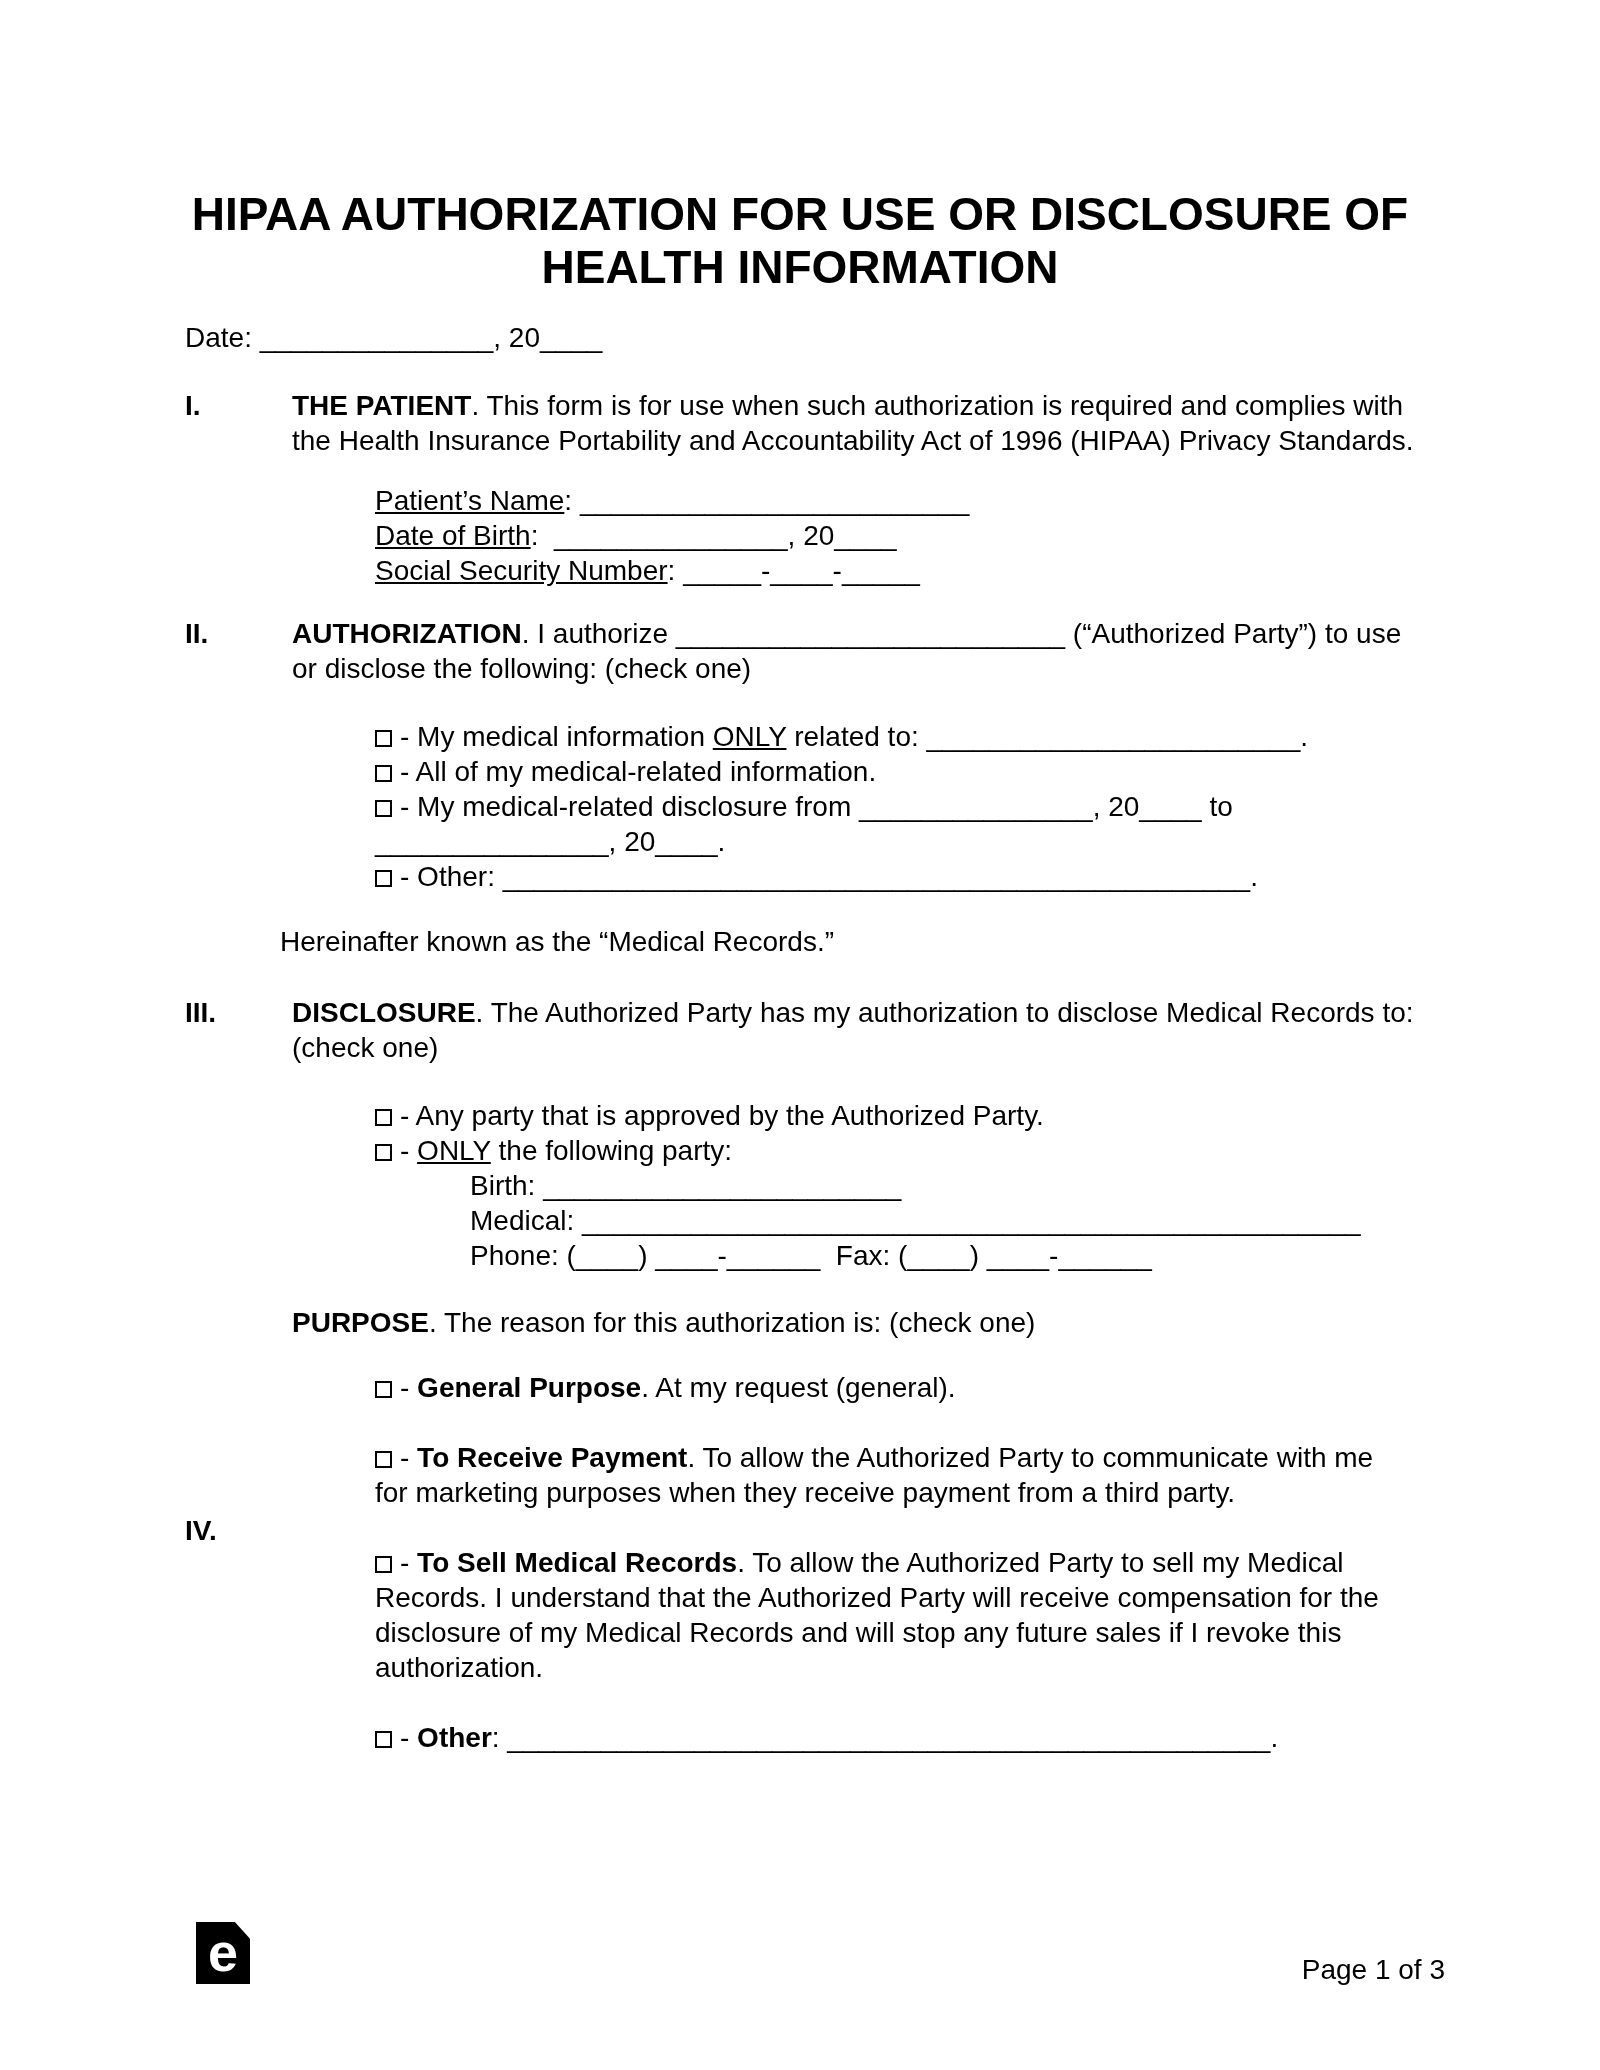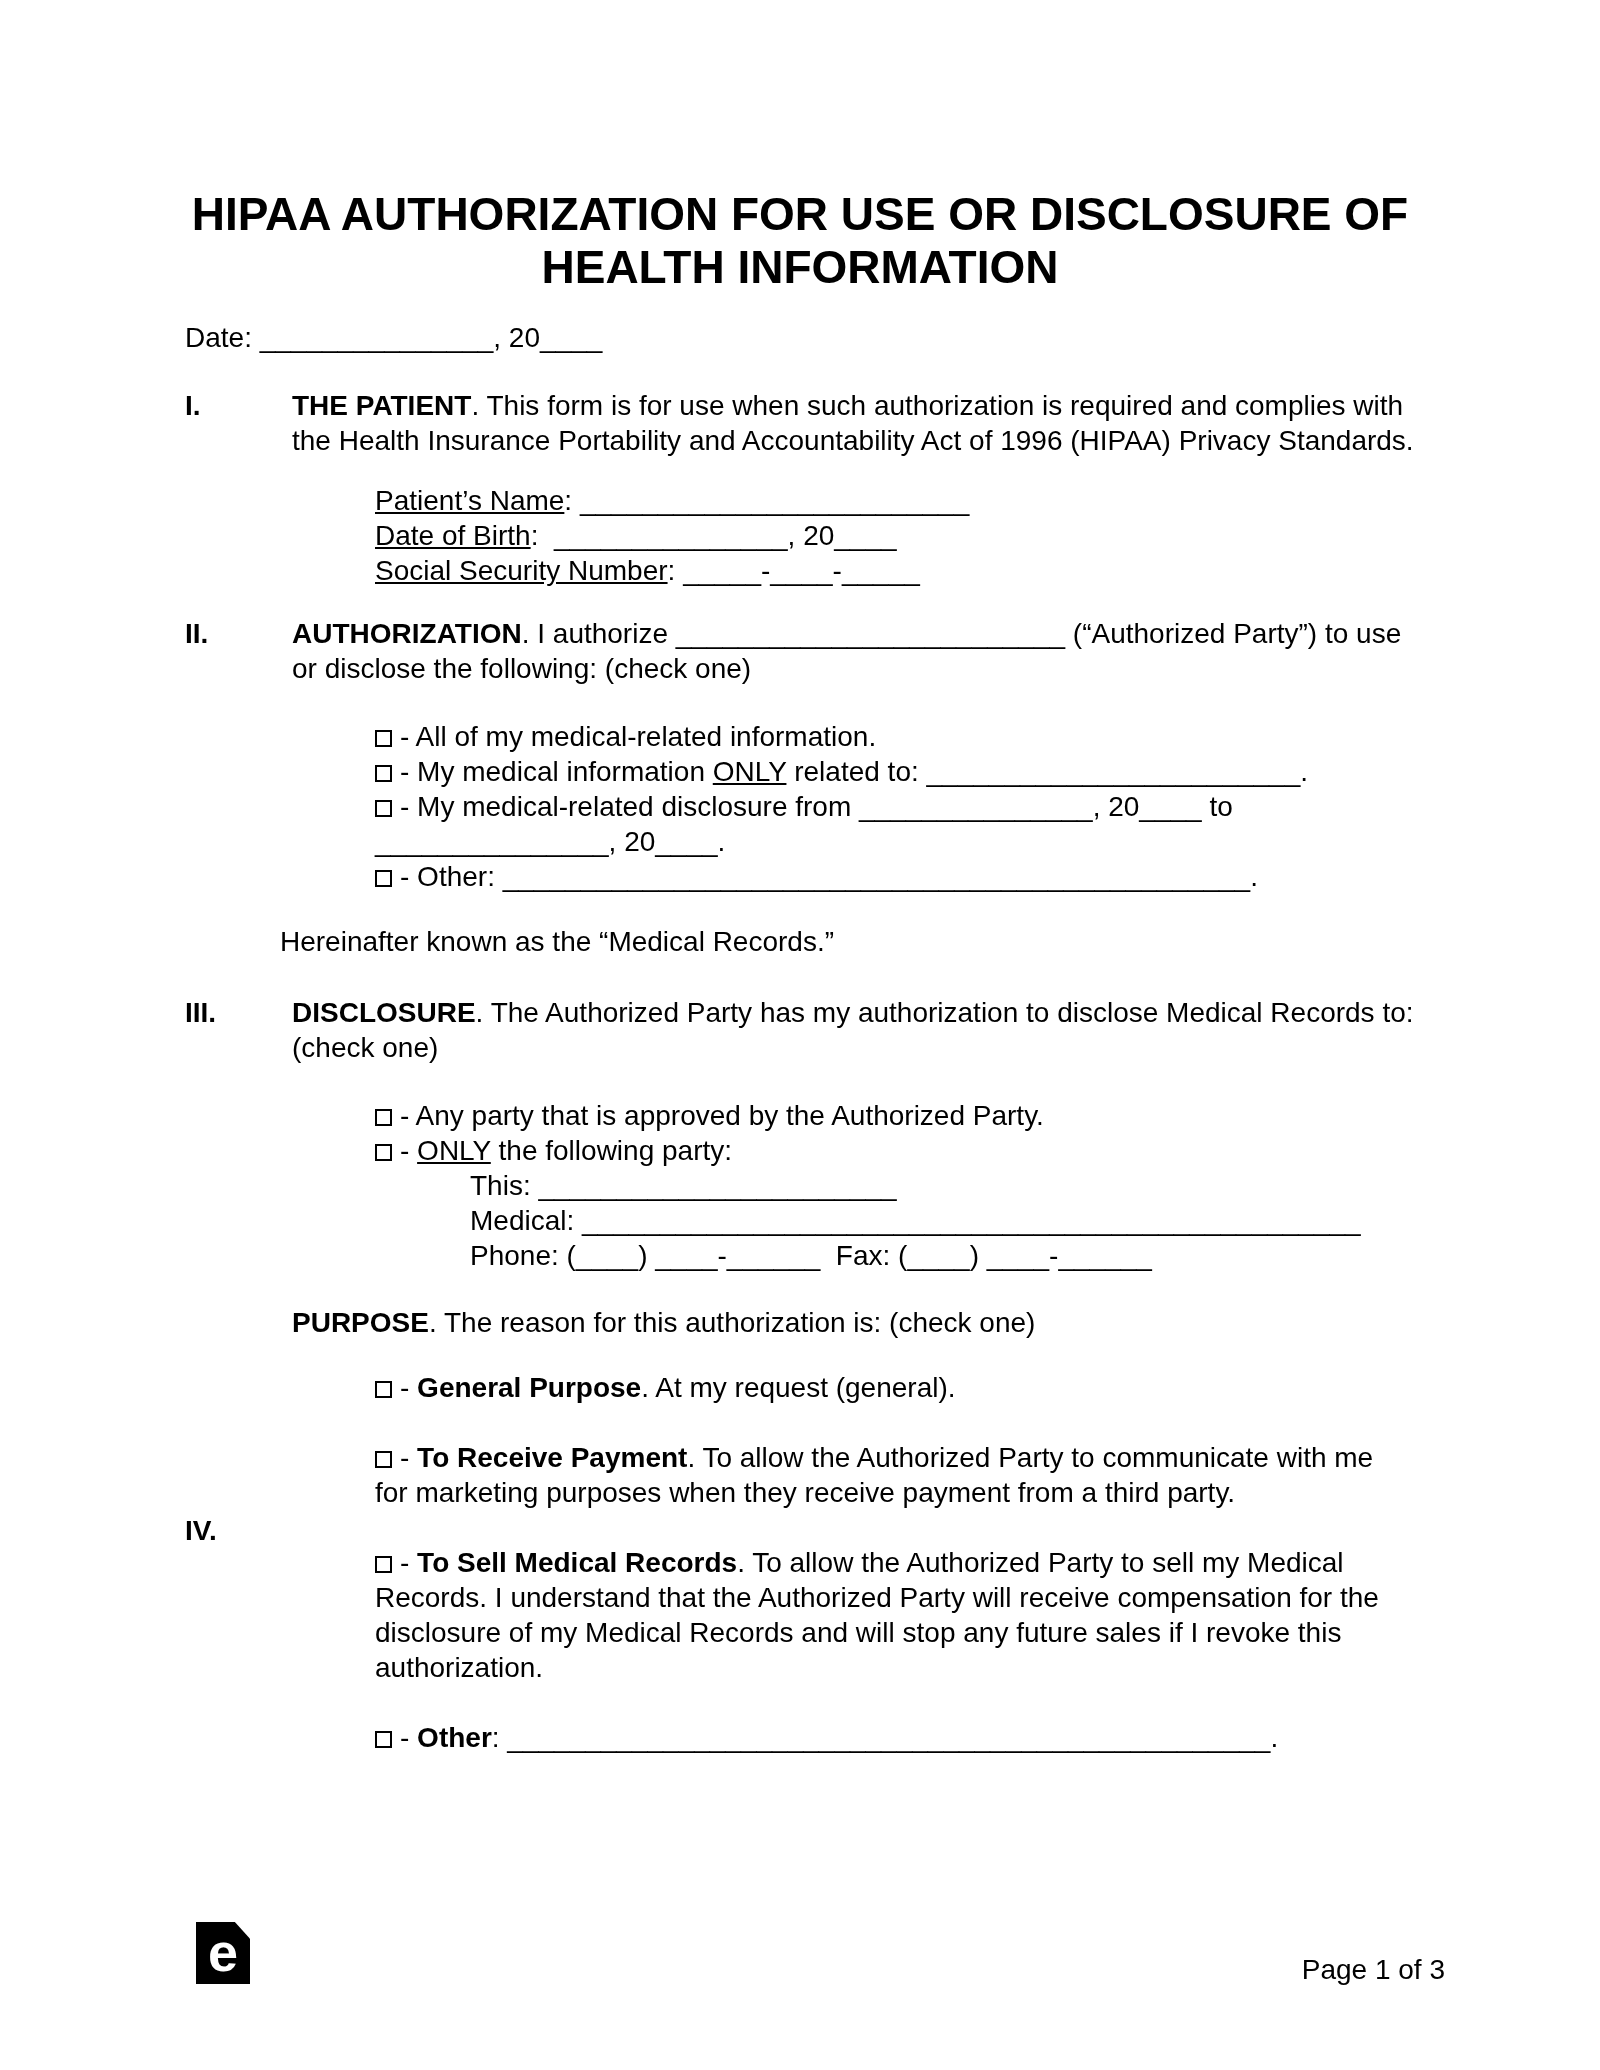--- a/index.html
+++ b/index.html
@@ -85,40 +85,40 @@
         </div>
       </div>
     </div>
 
     <div class="section m-s2">
       <div class="roman">II.</div>
       <div class="sbody">
         <div class="para"><span class="b">AUTHORIZATION</span><span>. I authorize </span><span>_________________________</span><span> (“Authorized Party”) to use or disclose the following: (check one)</span></div>
 
         <div class="cb-group">
+          <div class="cb-item"><span class="cb"></span><span>- My medical information </span><span class="ul">ONLY</span><span> related to: </span><span>________________________</span><span>.</span></div>
           <div class="cb-item"><span class="cb"></span><span>- All of my medical-related information.</span></div>
-          <div class="cb-item"><span class="cb"></span><span>- My medical information </span><span class="ul">ONLY</span><span> related to: </span><span>________________________</span><span>.</span></div>
           <div class="cb-item"><span class="cb"></span><span>- My medical-related disclosure from </span><span>_______________</span><span>, 20____ to</span><br><span>_______________, 20____.</span></div>
           <div class="cb-item"><span class="cb"></span><span>- Other: </span><span>________________________________________________</span><span>.</span></div>
         </div>
 
         <div class="footnote">Hereinafter known as the “Medical Records.”</div>
       </div>
     </div>
 
     <div class="section m-s3">
       <div class="roman">III.</div>
       <div class="sbody">
         <div class="para"><span class="b">DISCLOSURE</span><span>. The Authorized Party has my authorization to disclose Medical Records to: (check one)</span></div>
 
         <div class="cb-group">
           <div class="cb-item"><span class="cb"></span><span>- Any party that is approved by the Authorized Party.</span></div>
           <div class="cb-item"><span class="cb"></span><span>- </span><span class="ul">ONLY</span><span> the following party:</span></div>
           <div class="party-fields">
-            <div class="field">This: _______________________</div>
+            <div class="field">Birth: _______________________</div>
             <div class="field">Medical: __________________________________________________</div>
             <div class="field">Phone: (____) ____-______  Fax: (____) ____-______</div>
           </div>
         </div>
       </div>
     </div>
 
     <div class="section m-s4">
       <div class="roman">IV.</div>
       <div class="sbody">

